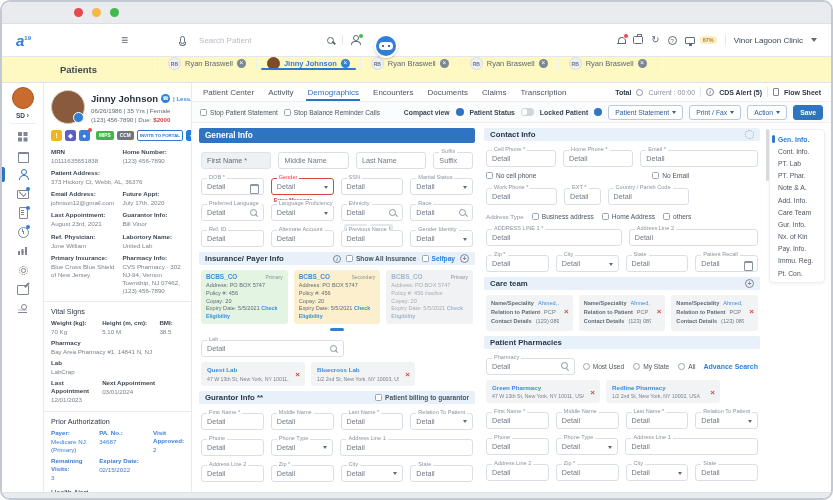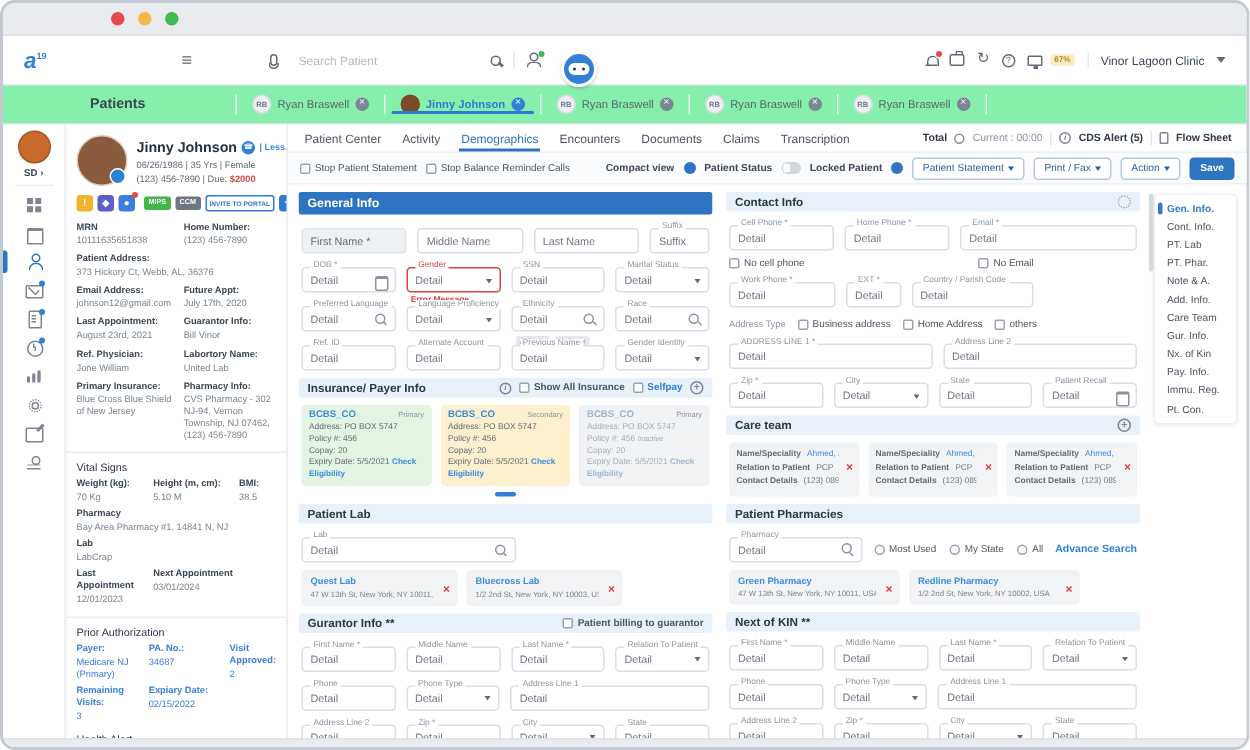--- a/index.html
+++ b/index.html
@@ -36,21 +36,21 @@
 .brief{width:10px;height:8px;border:1px solid #5f6b76;border-radius:1.5px;position:relative;cursor:pointer}
 .brief::before{content:"";position:absolute;left:2.5px;top:-3px;width:3px;height:2px;border:1px solid #5f6b76;border-bottom:0;border-radius:1px 1px 0 0}
 .redo{font-size:10px;color:#5f6b76;line-height:1;cursor:pointer}
 .helpi{width:9px;height:9px;border:1px solid #5f6b76;border-radius:50%;font-size:6px;line-height:8px;text-align:center;color:#5f6b76;cursor:pointer}
 .monitor{width:10px;height:7px;border:1px solid #5f6b76;border-radius:1px;position:relative;cursor:pointer}
 .monitor::after{content:"";position:absolute;left:3px;bottom:-3px;width:3px;height:2px;background:#5f6b76}
 .usage{background:#fbedc4;color:#b08a2e;font-size:5.5px;font-weight:bold;border-radius:3px;padding:1px 3px;margin-left:-3px}
 .clinic{font-size:8px;color:#3b4754;white-space:nowrap;cursor:pointer}
 .cdn{width:0;height:0;border:3px solid transparent;border-top:4px solid #5f6b76;margin-top:3px}
 
-.ptabs{height:26px;background:#86efac;border-bottom:1px solid #dfe3e8;display:flex;align-items:center;flex:none;box-shadow:0 1px 2px rgba(0,0,0,.05)}
+.ptabs{height:26px;background:#fef9c3;border-bottom:1px solid #dfe3e8;display:flex;align-items:flex-start;flex:none;box-shadow:0 1px 2px rgba(0,0,0,.05)}
 .plabel{font-size:9.5px;font-weight:bold;color:#3b4754;margin:auto 60px auto 58px}
 .ptab{display:flex;align-items:center;gap:4px;padding:0 10px;border-left:1px solid #eef1f4;position:relative;cursor:pointer}
 .ptab:last-child{border-right:1px solid #eef1f4}
 .pt-av{width:13px;height:13px;border-radius:50%;background:#eef0f3;border:1px solid #d6dce2;color:#6b7684;font-size:5px;font-weight:bold;line-height:12px;text-align:center;flex:none}
 .pt-n{font-size:7.5px;color:#5c6670;white-space:nowrap}
 .pt-x{width:9px;height:9px;border-radius:50%;background:#7b8794;color:#fff;font-size:7px;line-height:8.5px;text-align:center;cursor:pointer;flex:none}
 .ptab.active .pt-n{color:#2f7ad1;font-weight:bold}
 .ptab.active .pt-av{background:#7d4a2a;border-color:#7d4a2a;color:transparent}
 .ptab.active .pt-x{background:#2f80d6}
 .ptab.active::after{content:"";position:absolute;left:4px;right:4px;bottom:0;height:2.5px;background:#2f7ad1;border-radius:2px}
@@ -666,23 +666,20 @@
     <div>Address: PO BOX 5747</div>
     <div><span>Policy #: 456</span> <span class="inact">Inactive</span></div>
     <div>Copay: 20</div>
     <div><span>Expiry Date: 5/5/2021</span> <span class="lnk sm">Check Eligibility</span></div>
   </div>
 </div>
             <div class="pager"></div>
           </section>
 
           <section class="sec">
-            <div class="sec-h">
-                <span>Patient Lab</span>
-              </div>
             <div class="frow">
               <div class="fld ic-search" style="flex:1.15">
                 <label>Lab</label>
                 <span class="fv">Detail</span>
               </div>
               <div class="fld spacer"></div>
             </div>
             <div class="cardrow" style="padding-right:60px">
   <div class="lcard">
     <div class="lnk">Quest Lab</div>
@@ -963,23 +960,20 @@
 
   <div class="lcard">
     <div class="lnk">Redline Pharmacy</div>
     <div class="lc-addr">1/2 2nd St, New York, NY 10002, USA</div>
     <span class="xi">×</span>
   </div>
 </div>
           </section>
 
           <section class="sec">
-            <div class="sec-h">
-                <span>Next of KIN **</span>
-              </div>
             <div class="frow">
   <div class="fld">
     <label>First Name *</label>
     <span class="fv">Detail</span>
   </div>
 
   <div class="fld">
     <label>Middle Name</label>
     <span class="fv">Detail</span>
   </div>

